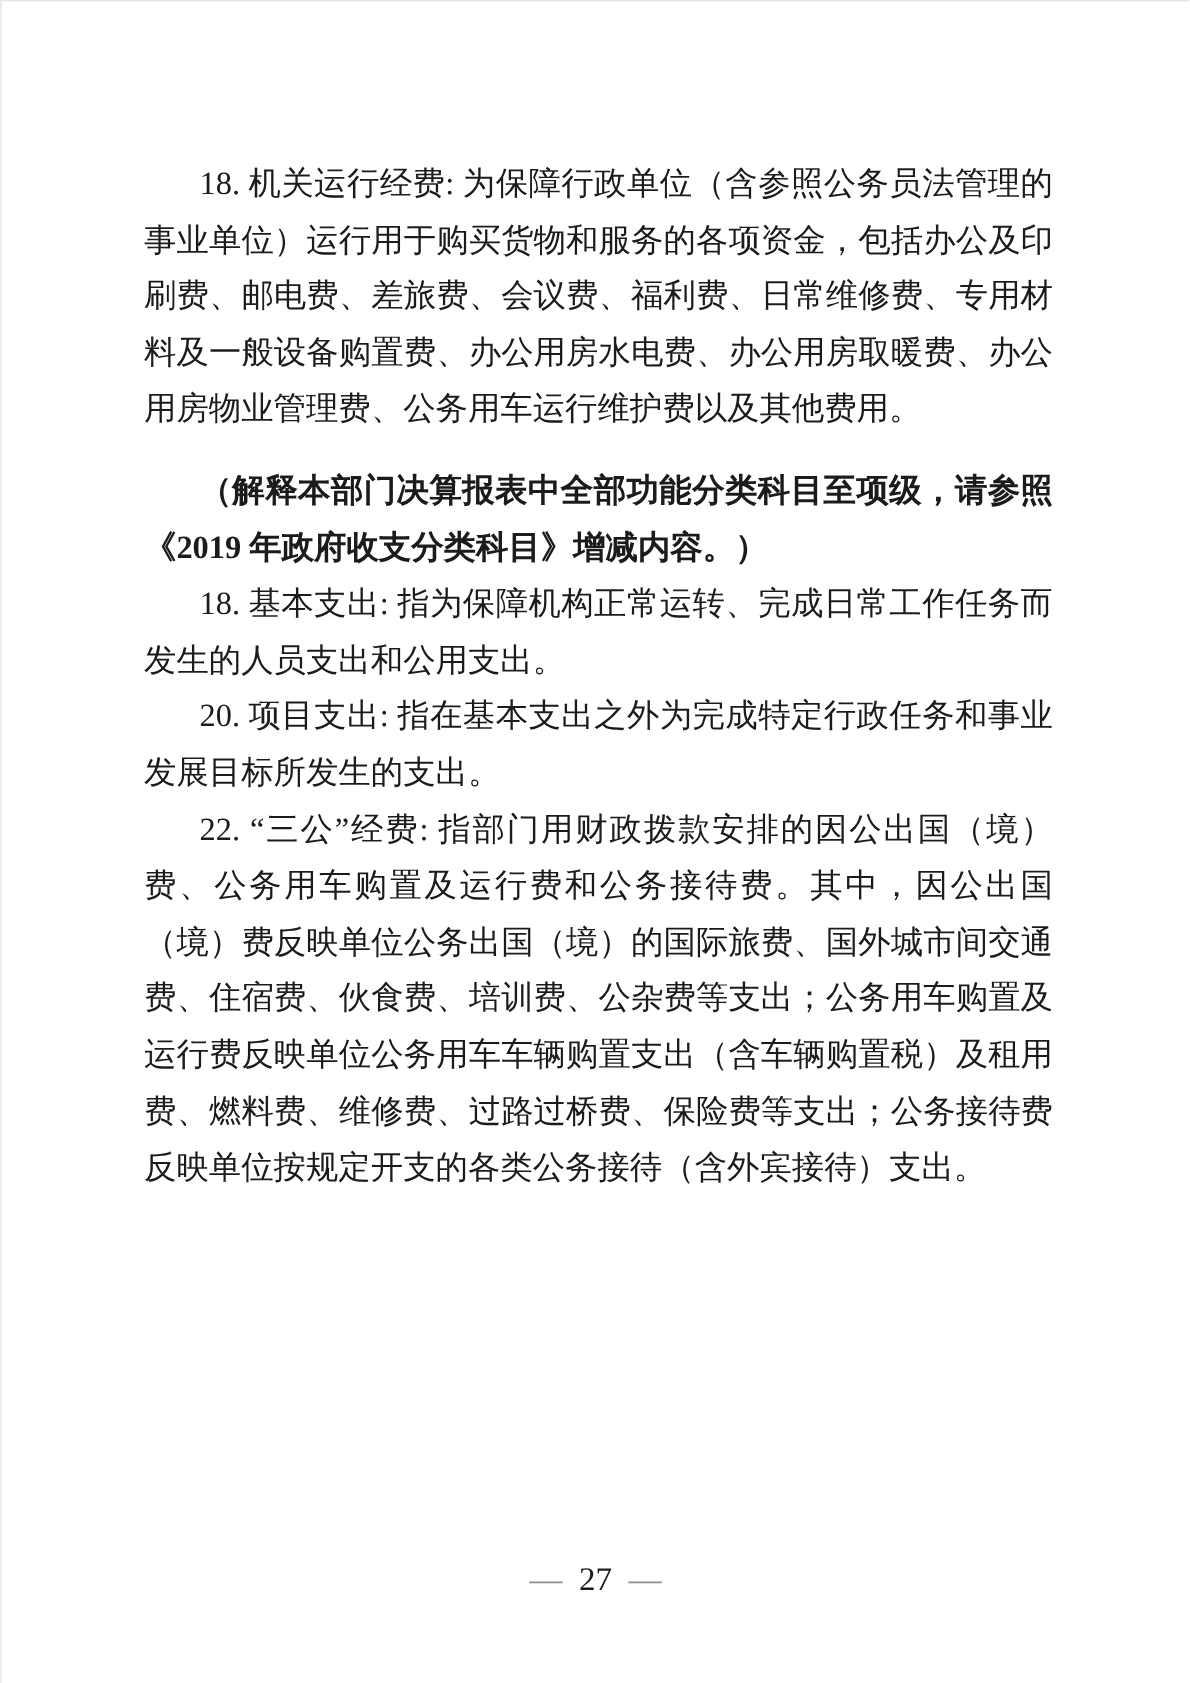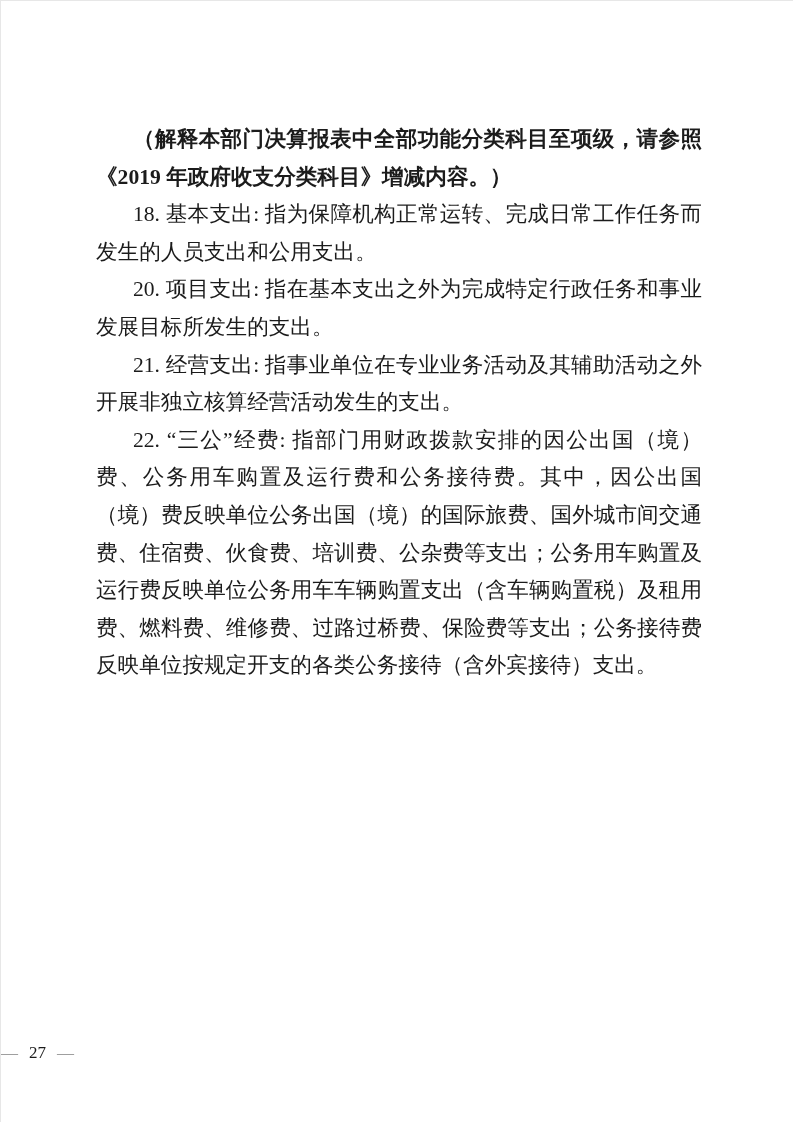--- a/index.html
+++ b/index.html
@@ -41,50 +41,50 @@
   }
   .doc-content p.bold-note {
     font-weight: 700;
     margin-top: 17px;
   }
   .page-footer {
     position: absolute;
     left: 0;
     right: 0;
     top: 1040px;
-    text-align: left;
-    font-size: 17px;
+    text-align: center;
+    font-size: 22px;
     line-height: 24px;
     color: #222222;
     white-space: nowrap;
   }
   .page-footer .dash {
     color: #8f8f8f;
     display: inline-block;
   }
   .page-footer .page-num {
     display: inline-block;
     margin: 0 11px;
     color: #1b1b1b;
   }
 </style>
 </head>
 <body>
 
 <div class="page">
 
   <div class="doc-content">
+    <p>18. 机关运行经费: 为保障行政单位（含参照公务员法管理的事业单位）运行用于购买货物和服务的各项资金，包括办公及印刷费、邮电费、差旅费、会议费、福利费、日常维修费、专用材料及一般设备购置费、办公用房水电费、办公用房取暖费、办公用房物业管理费、公务用车运行维护费以及其他费用。</p>
 
     <p class="bold-note">（解释本部门决算报表中全部功能分类科目至项级，请参照《2019 年政府收支分类科目》增减内容。）</p>
 
     <p>18. 基本支出: 指为保障机构正常运转、完成日常工作任务而发生的人员支出和公用支出。</p>
 
     <p>20. 项目支出: 指在基本支出之外为完成特定行政任务和事业发展目标所发生的支出。</p>
 
-    <p>21. 经营支出: 指事业单位在专业业务活动及其辅助活动之外开展非独立核算经营活动发生的支出。</p>
 
     <p>22. “三公”经费: 指部门用财政拨款安排的因公出国（境）费、公务用车购置及运行费和公务接待费。其中，因公出国（境）费反映单位公务出国（境）的国际旅费、国外城市间交通费、住宿费、伙食费、培训费、公杂费等支出；公务用车购置及运行费反映单位公务用车车辆购置支出（含车辆购置税）及租用费、燃料费、维修费、过路过桥费、保险费等支出；公务接待费反映单位按规定开支的各类公务接待（含外宾接待）支出。</p>
 
   </div>
 
   <div class="page-footer">
     <span class="dash">—</span><span class="page-num">27</span><span class="dash">—</span>
   </div>
 
 </div>

